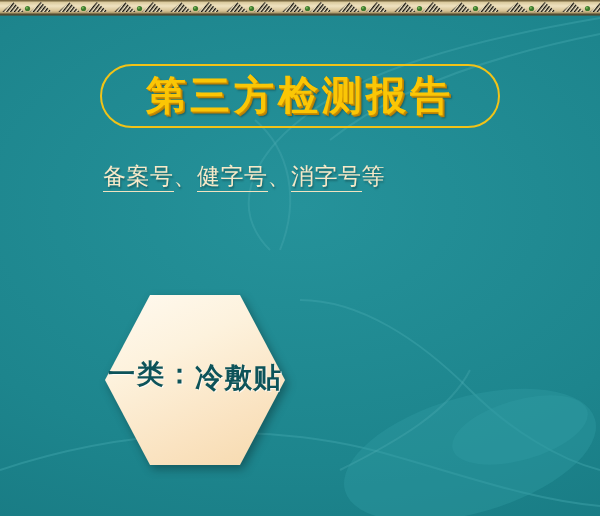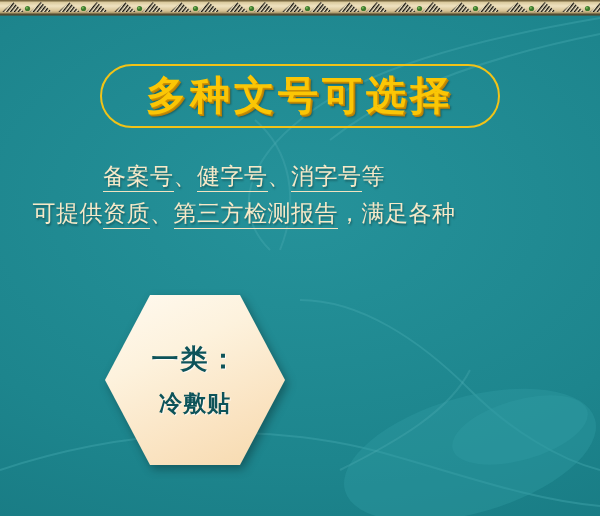--- a/index.html
+++ b/index.html
@@ -97,37 +97,37 @@
   .hex .shape {
     position: absolute;
     inset: 0;
     background: linear-gradient(155deg, #fffaf0 0%, #fdf2dd 34%, #fae3c1 72%, #f6d9ad 100%);
     clip-path: polygon(25% 0%, 75% 0%, 100% 50%, 75% 100%, 25% 100%, 0% 50%);
   }
   .hex .inner {
     position: absolute;
     inset: 0;
     display: flex;
-    flex-direction: column;
+    flex-direction: row;
     align-items: center;
     justify-content: center;
   }
   .hex-head {
     font-family: "DejaVu Serif", "Liberation Serif", serif;
     font-size: 27px;
     font-weight: bold;
     color: #0d5359;
     letter-spacing: 2px;
     text-shadow: 1px 1px 0 rgba(255,255,255,0.75);
     margin-bottom: 12px;
     white-space: nowrap;
   }
   .hex-line {
-    font-family: Liberation Serif, serif;
-    font-size: 23px;
+    font-family: Liberation Mono, monospace;
+    font-size: 28px;
     font-weight: bold;
     color: #0d5359;
     letter-spacing: 1px;
     line-height: 30px;
     text-shadow: 1px 1px 0 rgba(255,255,255,0.7);
     white-space: nowrap;
   }
   #hex-left  { left: 105px; top: 295px; }
   #hex-right { left: 320px; top: 295px; }
 </style>
@@ -171,25 +171,24 @@
           <circle cx="26.8" cy="7.8" r="1.1" fill="#7fc05c" opacity="0.85"></circle>
         </pattern>
       </defs>
       <rect x="0" y="0" width="600" height="15" fill="url(#chevrons)"></rect>
       <rect x="0" y="0" width="600" height="1.5" fill="#6d5e38" opacity="0.7"></rect>
       <rect x="0" y="13.5" width="600" height="1.5" fill="#4a4530" opacity="0.8"></rect>
     </svg>
   </div>
 
   <div class="title-frame"></div>
-  <div class="title-text">多种文号可选择</div>
+  <div class="title-text">第三方检测报告</div>
 
   <div class="body-text">
     <div class="line"><u>备案号</u><span>、</span><u>健字号</u><span>、</span><u>消字号</u><span>等</span></div>
-    <div class="line"><span>可提供</span><u>资质</u><span>、</span><u>第三方检测报告</u><span>，满足各种</span></div>
   </div>
 
   <div class="hex" id="hex-left">
     <div class="shape"></div>
     <div class="inner">
       <div class="hex-head">一类：</div>
       <div class="hex-line">冷敷贴</div>
     </div>
   </div>
 

